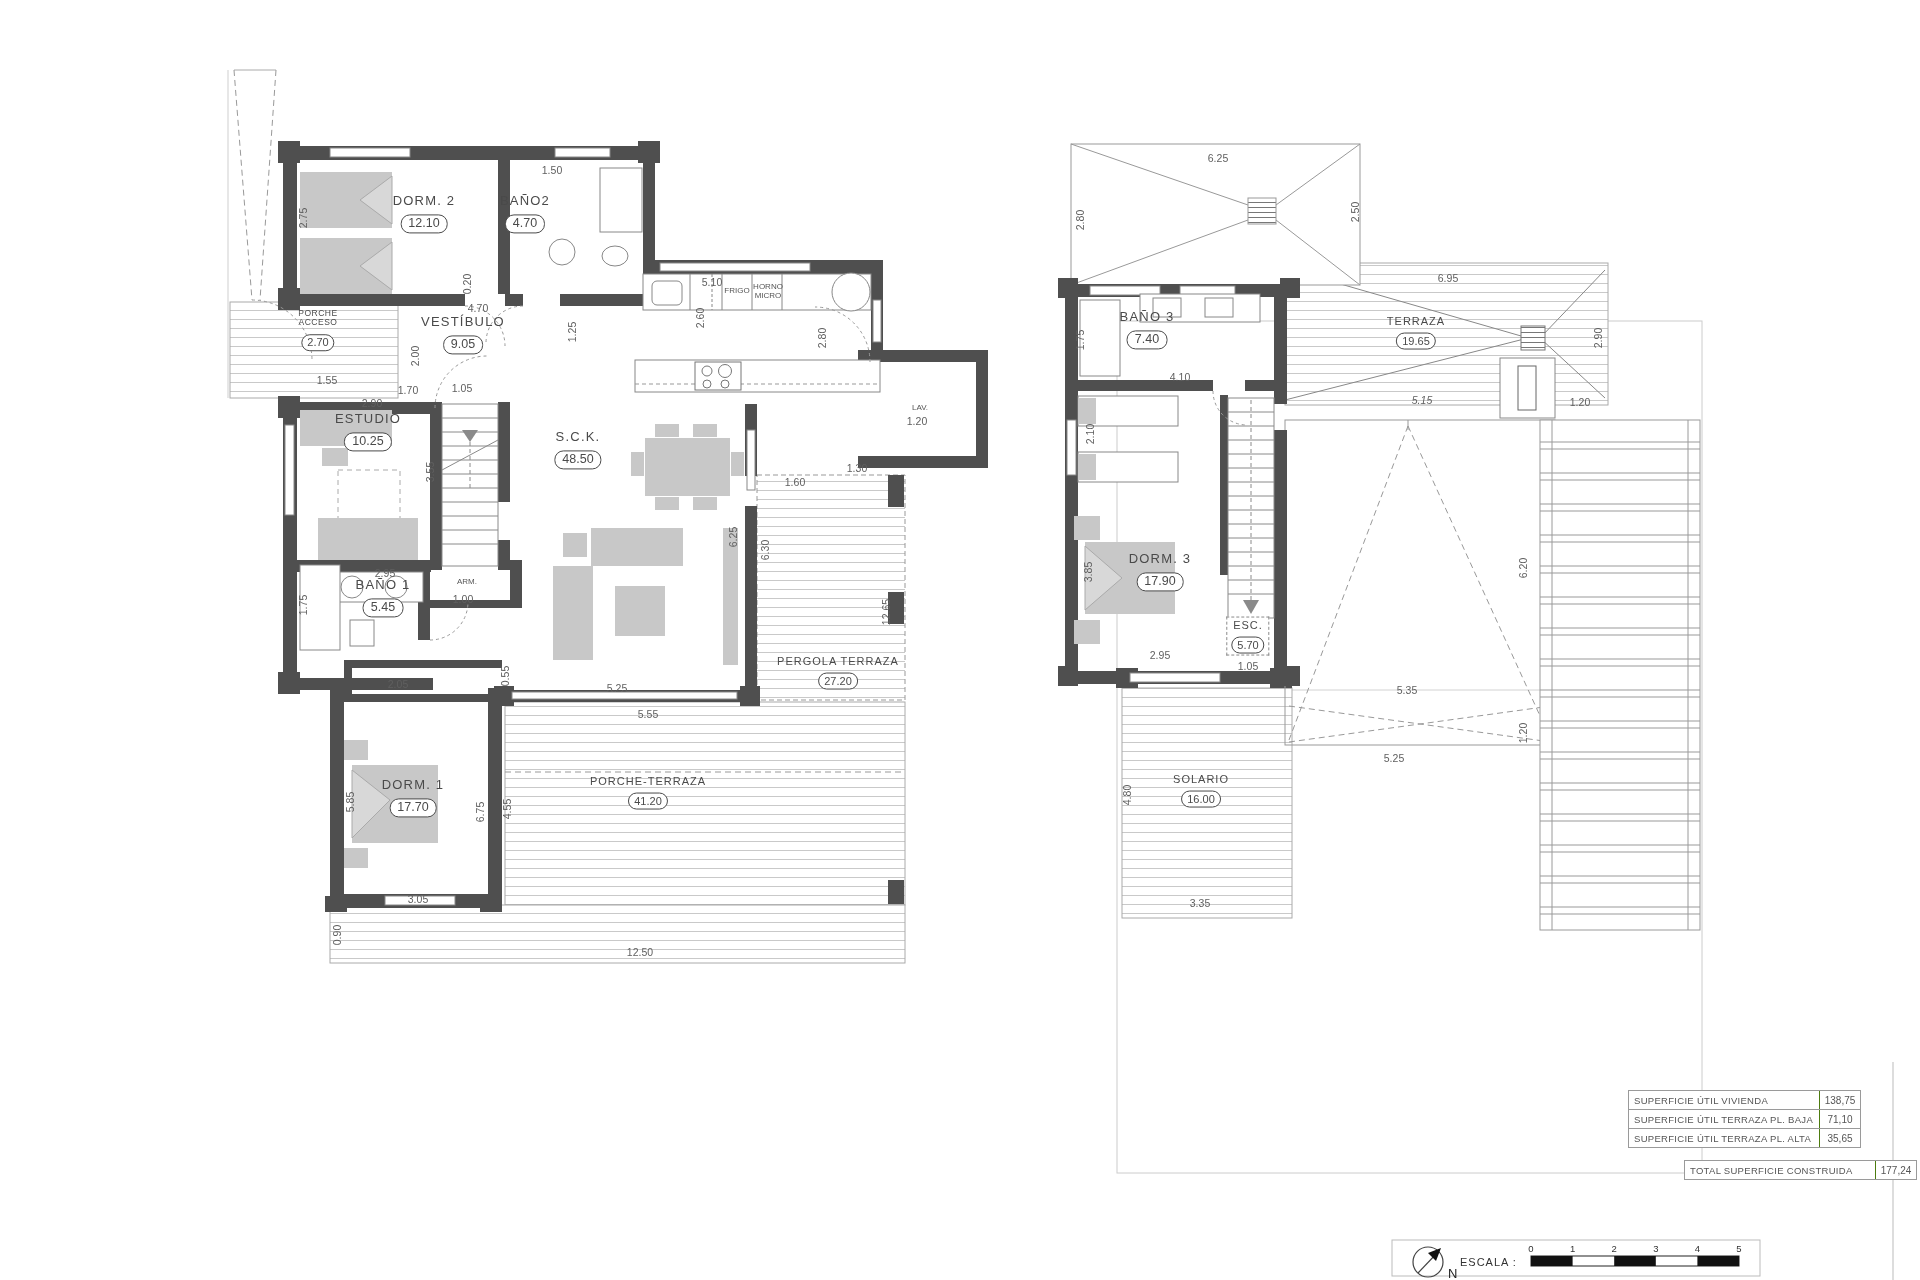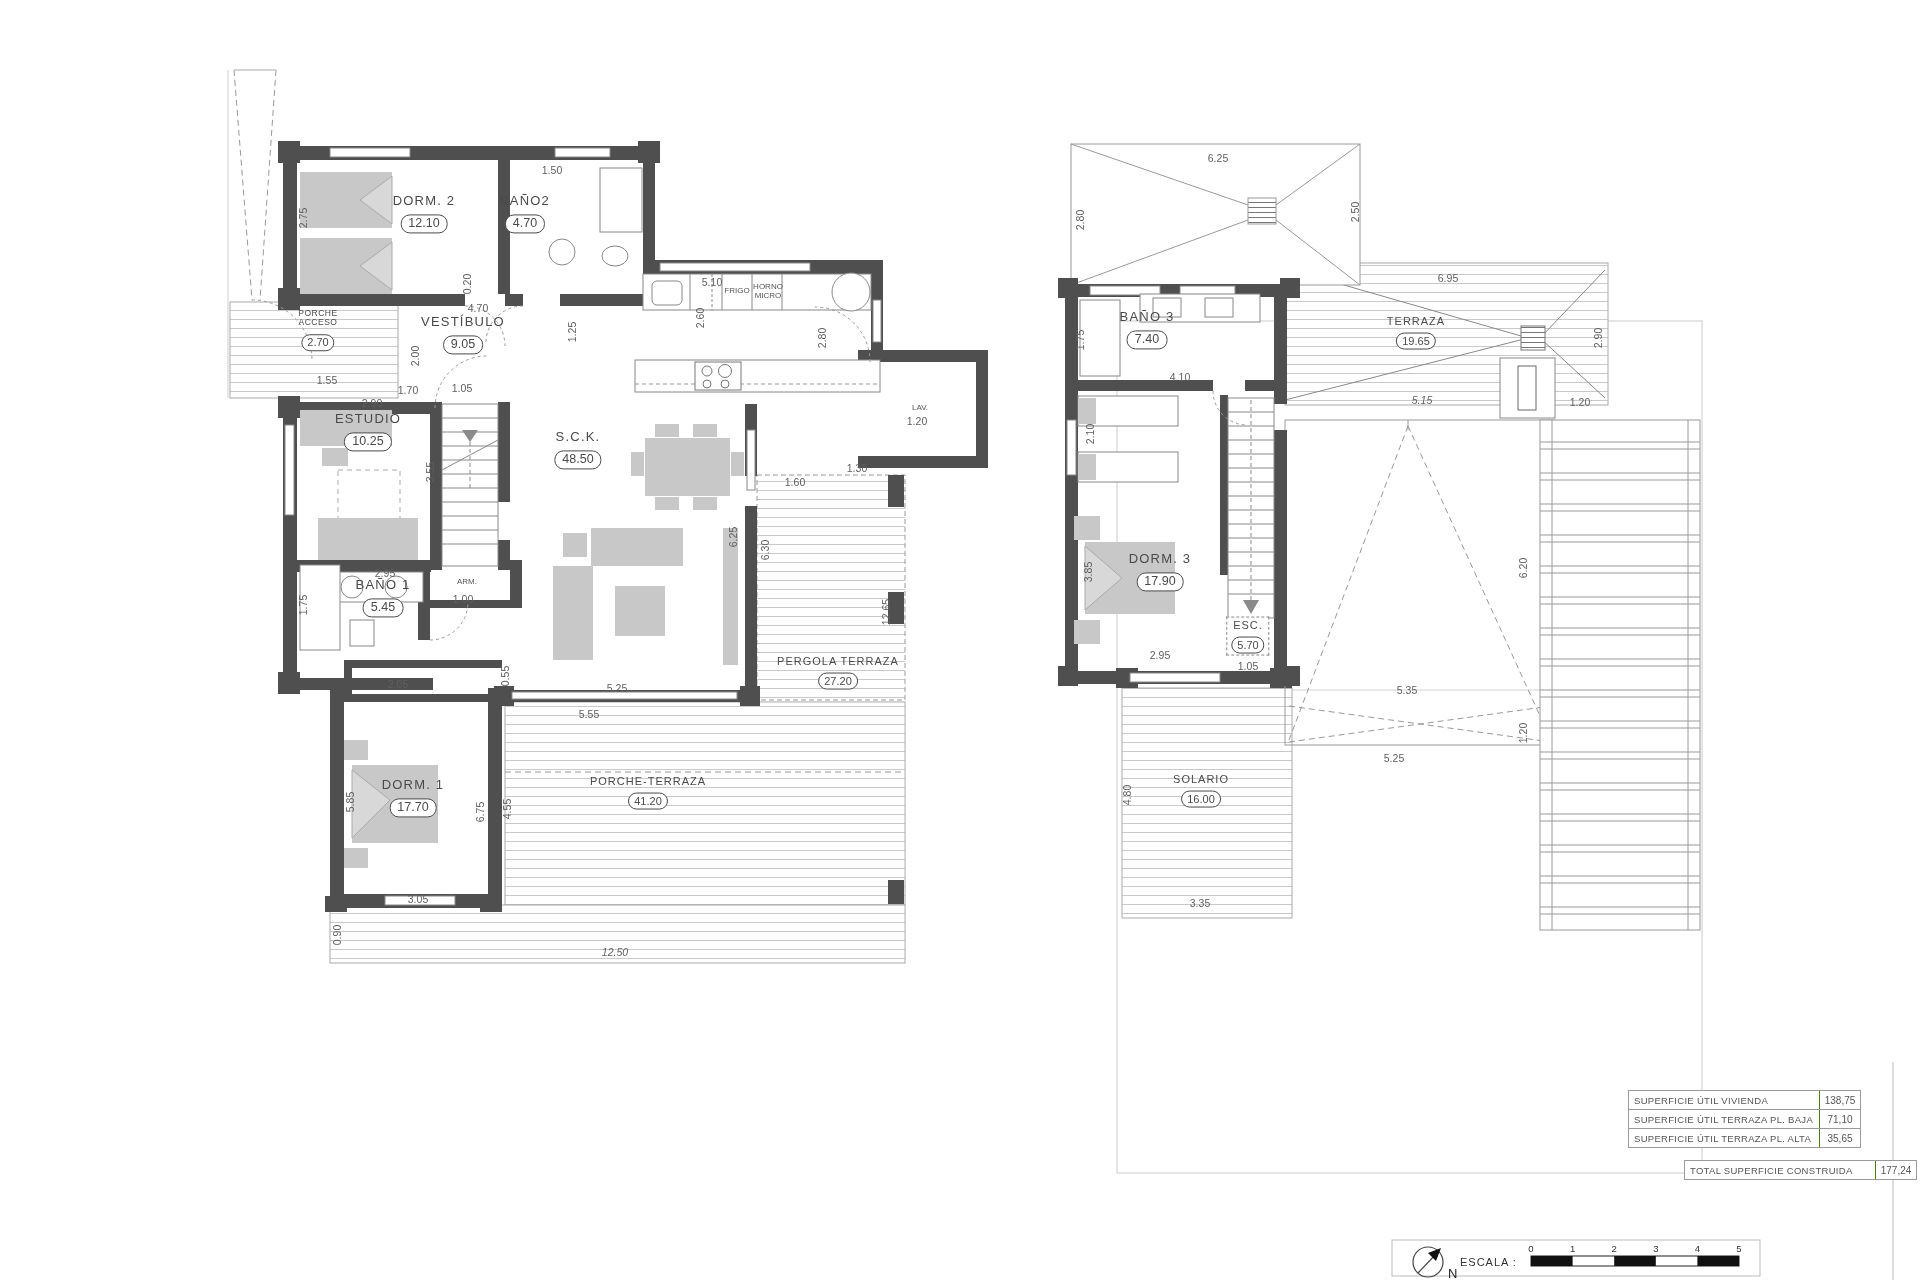--- a/index.html
+++ b/index.html
@@ -368,34 +368,34 @@
       <div class="dim" style="left: 408px; top: 390px;">1.70</div>
       <div class="dim" style="left: 327px; top: 380px;">1.55</div>
       <div class="dim" style="left: 462px; top: 388px;">1.05</div>
       <div class="dim r" style="left: 430px; top: 472px;">3.55</div>
       <div class="dim" style="left: 385px; top: 573px;">2.95</div>
       <div class="dim r" style="left: 303px; top: 605px;">1.75</div>
       <div class="dim" style="left: 463px; top: 599px;">1.00</div>
       <div class="dim" style="left: 398px; top: 684px;">2.05</div>
       <div class="dim r" style="left: 505px; top: 676px;">0.55</div>
       <div class="dim" style="left: 617px; top: 688px;">5.25</div>
-      <div class="dim" style="left: 589px; top: 714px;">5.55</div>
+      <div class="dim" style="left: 648px; top: 714px;">5.55</div>
       <div class="dim r" style="left: 733px; top: 537px;">6.25</div>
       <div class="dim r" style="left: 765px; top: 550px;">6.30</div>
       <div class="dim r" style="left: 886px; top: 612px;">12.65</div>
       <div class="dim r" style="left: 822px; top: 338px;">2.80</div>
       <div class="dim" style="left: 857px; top: 468px;">1.30</div>
       <div class="dim" style="left: 795px; top: 482px;">1.60</div>
       <div class="dim" style="left: 917px; top: 421px;">1.20</div>
       <div class="dim r" style="left: 350px; top: 802px;">5.85</div>
       <div class="dim r" style="left: 480px; top: 812px;">6.75</div>
       <div class="dim r" style="left: 507px; top: 809px;">4.55</div>
       <div class="dim" style="left: 418px; top: 899px;">3.05</div>
       <div class="dim r" style="left: 337px; top: 935px;">0.90</div>
-      <div class="dim" style="left: 615px; top: 952px; font-style: italic;">12.50</div>
+      <div class="dim" style="left: 640px; top: 952px;">12.50</div>
       <div class="ann" style="left: 737px; top: 291px;">FRIGO</div>
       <div class="ann" style="left: 768px; top: 291px;">HORNO
 MICRO</div>
       <div class="ann" style="left: 920px; top: 408px;">LAV.</div>
       <div class="ann" style="left: 467px; top: 582px;">ARM.</div>
       <div class="room-label" style="left: 1147px; top: 330px;"><div class="room-name">BAÑO 3</div><div class="badge">7.40</div></div>
       <div class="room-label small" style="left: 1416px; top: 332px;"><div class="room-name">TERRAZA</div><div class="badge">19.65</div></div>
       <div class="room-label" style="left: 1160px; top: 572px;"><div class="room-name">DORM. 3</div><div class="badge">17.90</div></div>
       <div class="room-label small dashedbox" style="left: 1248px; top: 636px;"><div class="room-name">ESC.</div><div class="badge">5.70</div></div>
       <div class="room-label small" style="left: 1201px; top: 790px;"><div class="room-name">SOLARIO</div><div class="badge">16.00</div></div>

